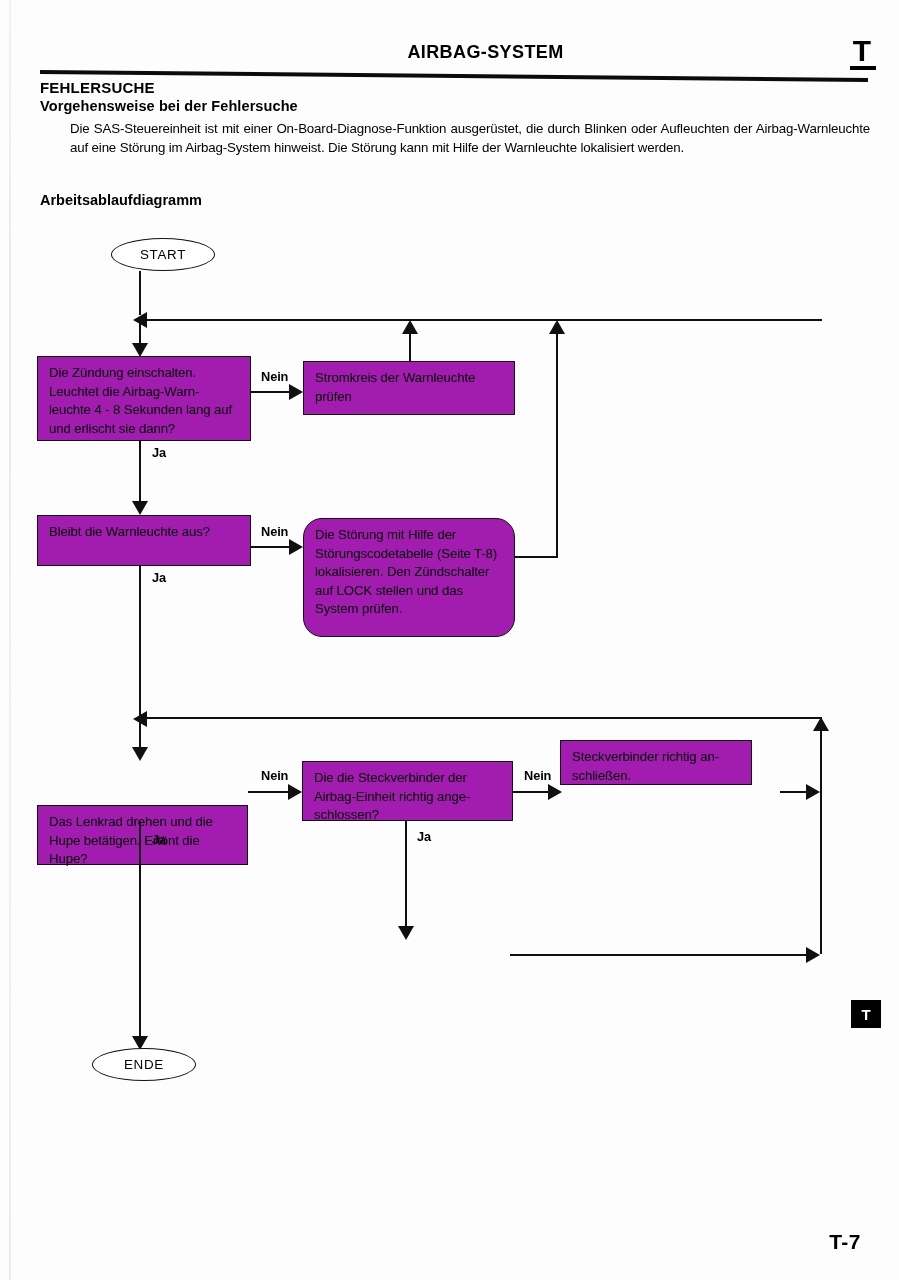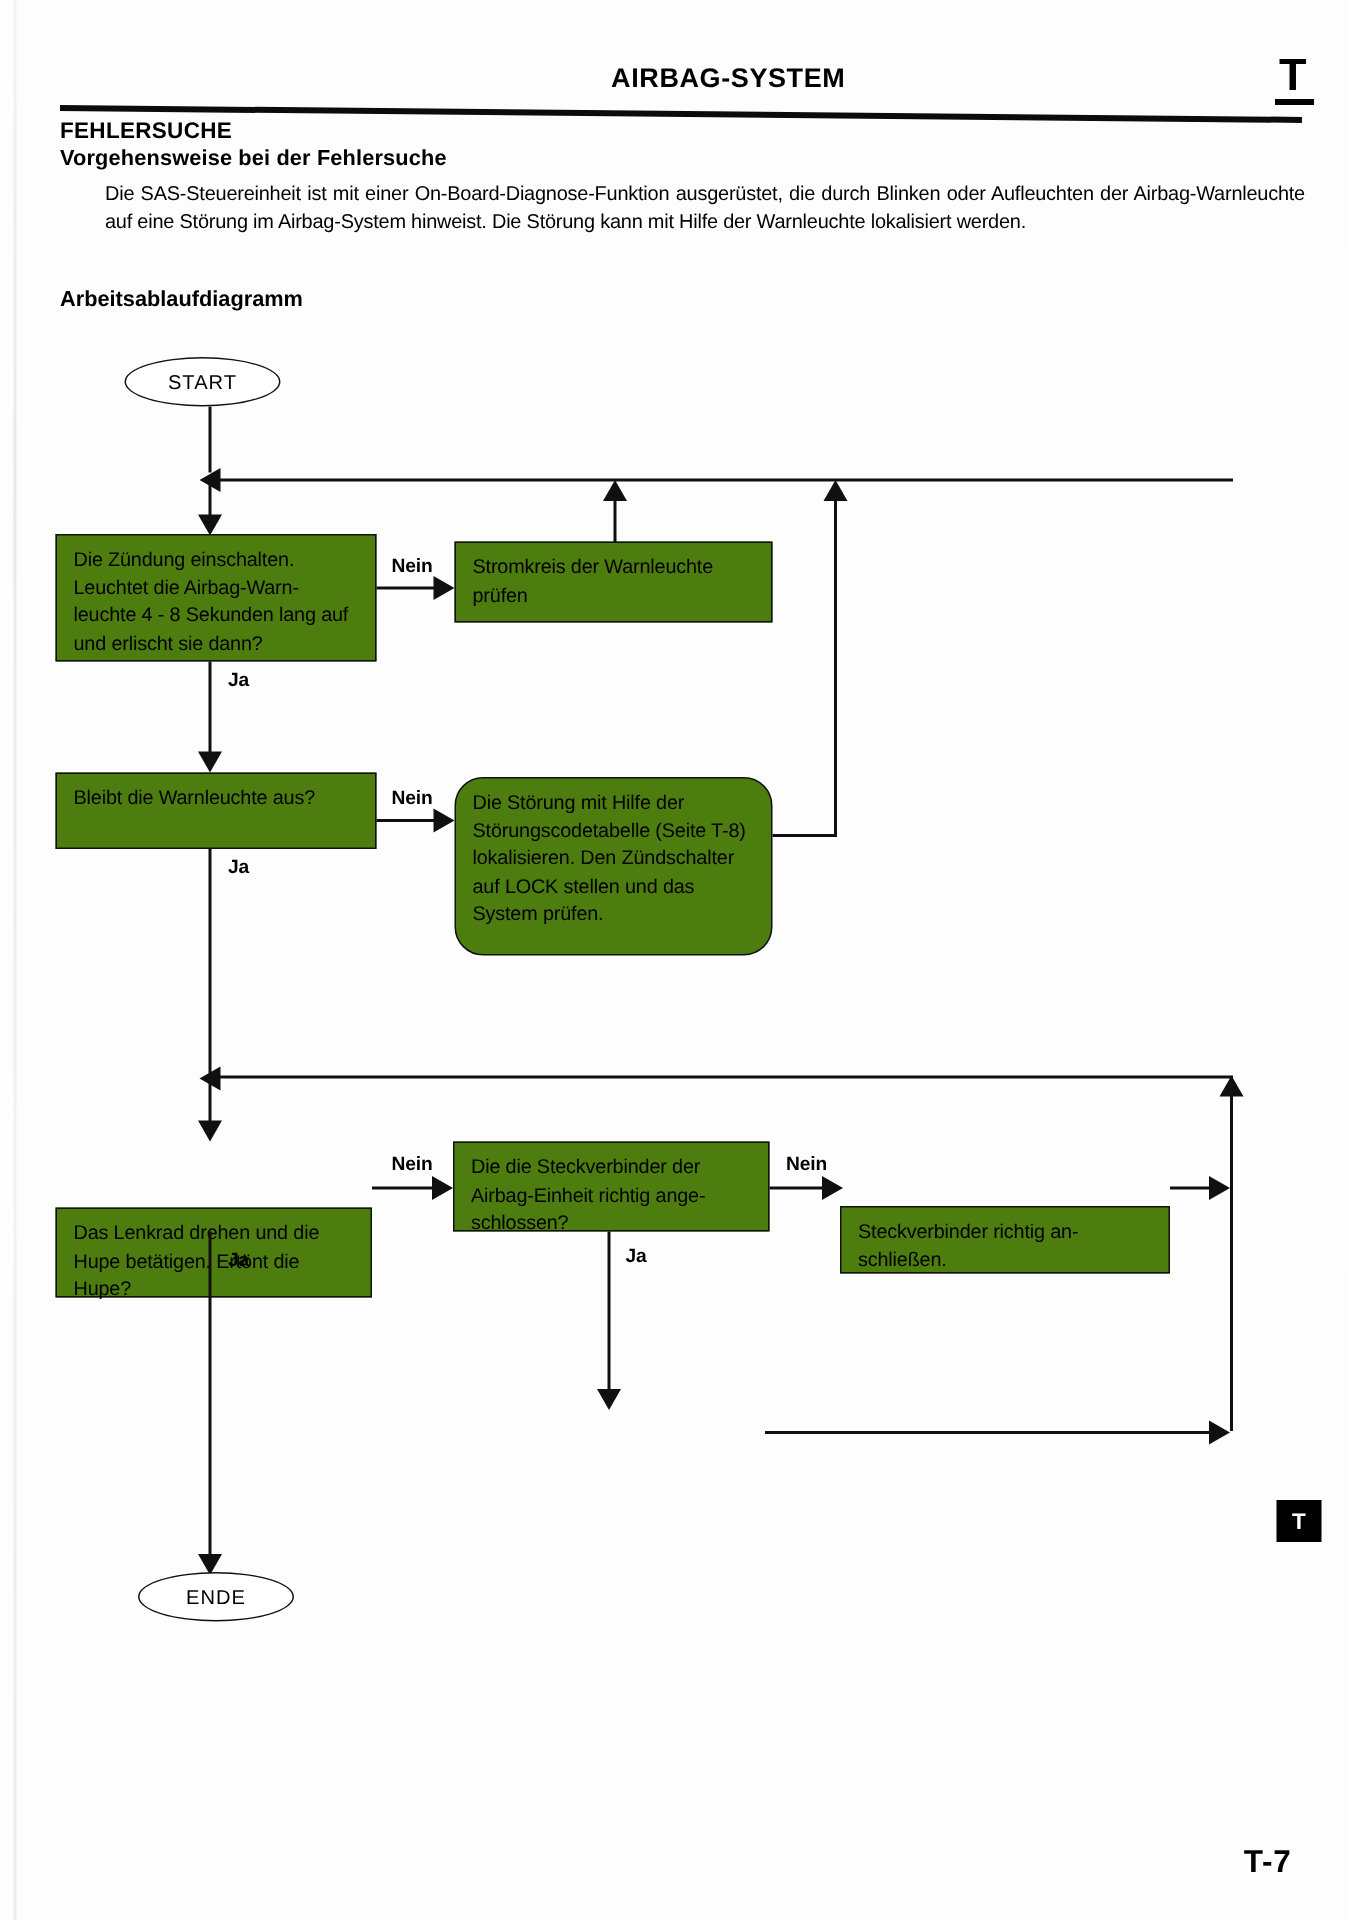--- a/index.html
+++ b/index.html
@@ -49,21 +49,21 @@
     position:absolute;left:70px;top:120px;width:800px;
     font-size:13.3px;line-height:18.5px;text-align:justify;letter-spacing:-0.15px;
   }
   .diag-title{
     position:absolute;left:40px;top:192px;font-size:14.5px;font-weight:bold;
   }
 
   
   .flow{position:absolute;left:0;top:0;width:899px;height:1280px;}
   .node{
-    position:absolute;border:1.6px solid #111;background:#4d7c0f;
+    position:absolute;border:1.6px solid #111;background:#a21caf;
     box-sizing:border-box;
     font-size:13.2px;line-height:18.6px;letter-spacing:-0.1px;
     padding:7px 10px 6px 11px;
   }
   .term{
     position:absolute;border:1.8px solid #111;border-radius:50%;background:#fff;
     box-sizing:border-box;display:flex;align-items:center;justify-content:center;
     font-size:13.4px;letter-spacing:.7px;
   }
   .lbl{
@@ -99,21 +99,21 @@
   <div class="hdr-rule"></div>
   <div class="hdr-tab">T</div>
 
   <div class="sec-title">FEHLERSUCHE</div>
   <div class="sub-title">Vorgehensweise bei der Fehlersuche</div>
   <div class="intro">Die SAS-Steuereinheit ist mit einer On-Board-Diagnose-Funktion ausgerüstet, die durch Blinken oder Aufleuchten der Airbag-Warnleuchte auf eine Störung im Airbag-System hinweist. Die Störung kann mit Hilfe der Warnleuchte lokalisiert werden.</div>
   <div class="diag-title">Arbeitsablaufdiagramm</div>
 
   <div class="flow">
 
-    <div class="term" style="left:83px;top:238px;width:104px;height:33px;">
+    <div class="term" style="left:111px;top:238px;width:104px;height:33px;">
       <span>START</span>
     </div>
 
     <div class="v" style="left:139px;top:271px;height:44px;"></div>
 
     <div class="ar ar-l" style="left:133px;top:312px;"></div>
 
     <div class="h" style="left:140px;top:319px;width:682px;"></div>
 
     <div class="v" style="left:139px;top:319px;height:27px;"></div>
@@ -172,21 +172,21 @@
     <div class="ar ar-r" style="left:288px;top:784px;"></div>
 
     <div class="node" style="left:302px;top:761px;width:211px;height:60px;">
       <span>Die die Steckverbinder der Airbag-Einheit richtig ange-schlossen?</span>
     </div>
 
     <div class="lbl" style="left:524px;top:768px;">Nein</div>
     <div class="h" style="left:513px;top:791px;width:43px;"></div>
     <div class="ar ar-r" style="left:548px;top:784px;"></div>
 
-    <div class="node" style="left:560px;top:804px;width:220px;height:45px;">
+    <div class="node" style="left:560px;top:740px;width:192px;height:45px;">
       <span>Steckverbinder richtig an-schließen.</span>
     </div>
 
     <div class="h" style="left:780px;top:791px;width:36px;"></div>
     <div class="ar ar-r" style="left:806px;top:784px;"></div>
 
     <div class="v" style="left:820px;top:724px;height:230px;"></div>
     <div class="ar ar-u" style="left:813px;top:717px;"></div>
 
     <div class="lbl" style="left:417px;top:829px;">Ja</div>

